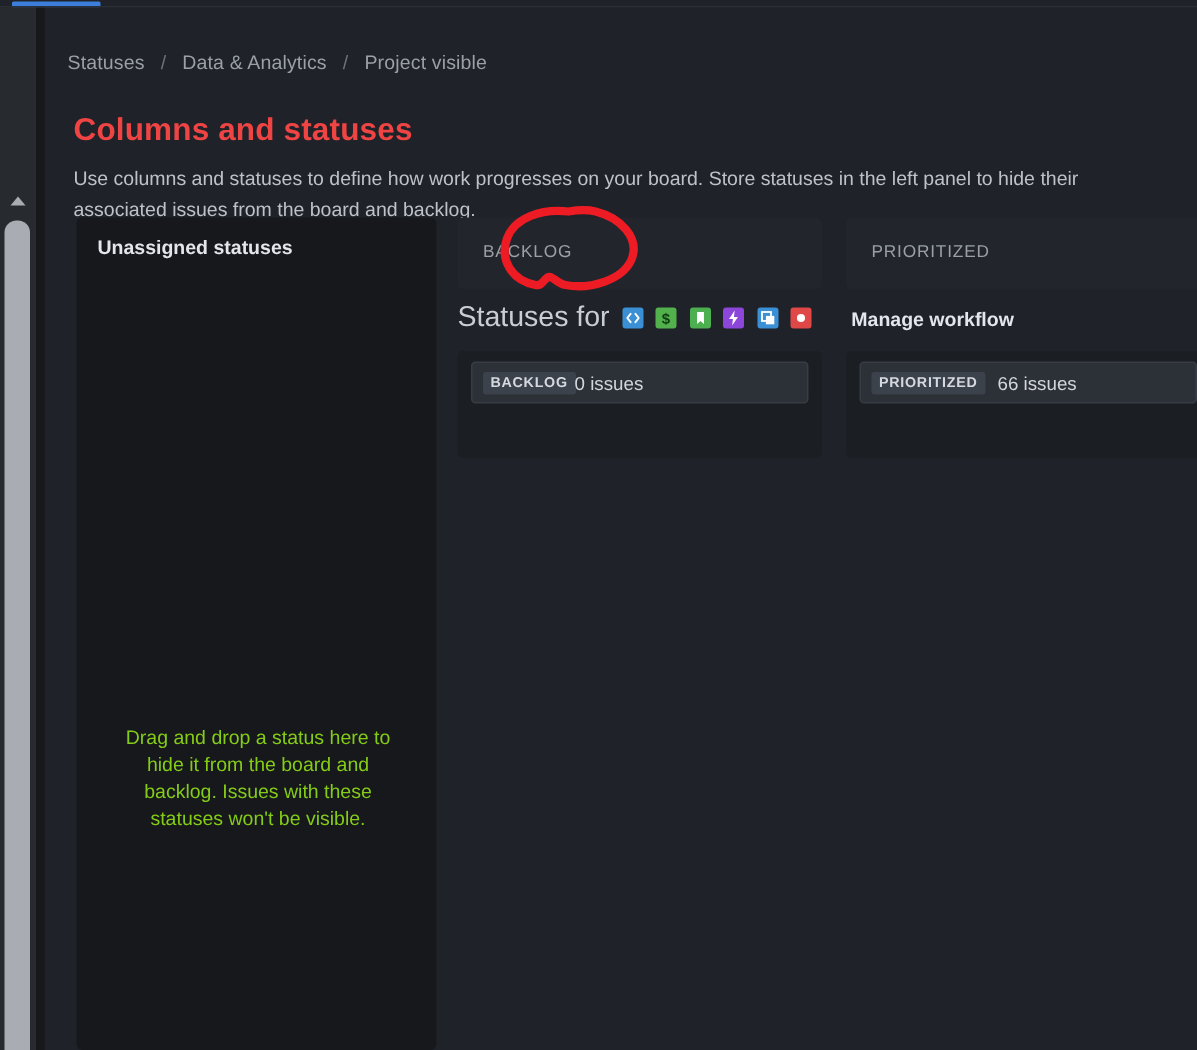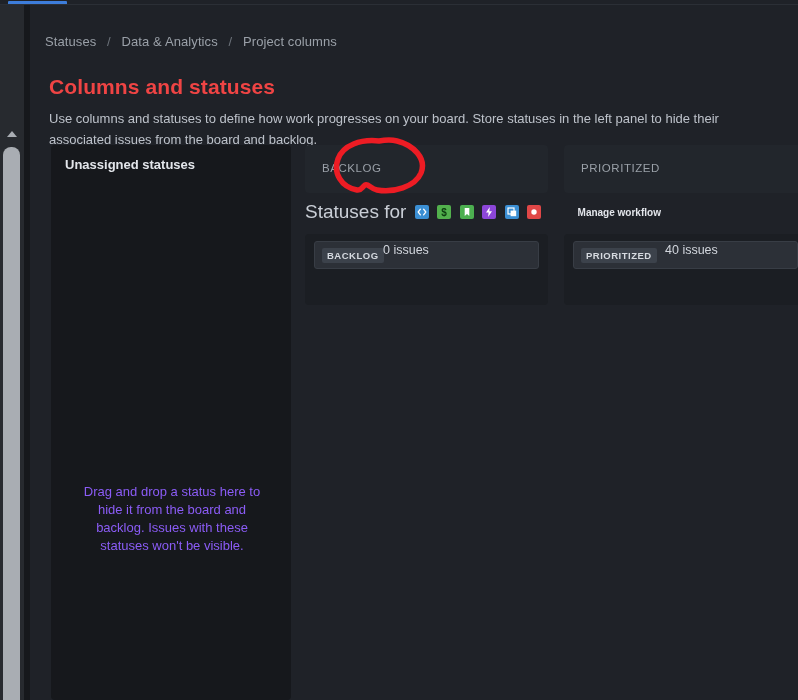--- a/index.html
+++ b/index.html
@@ -148,21 +148,21 @@
     color: #e3e6eb;
     white-space: nowrap;
   }
   #unassigned-empty-text {
     position: absolute;
     left: 32px; top: 338px;
     width: 178px;
     text-align: center;
     font-size: 13px;
     line-height: 18px;
-    color: #8b5cf6;
+    color: #84cc16;
   }
 
   .board-column {
     position: absolute;
     top: 140px;
     width: 243px;
   }
   #column-backlog { left: 272px; }
   #column-prioritized { left: 531px; }
 
@@ -211,21 +211,21 @@
     border-radius: 2px;
     font-size: 9.5px;
     font-weight: bold;
     letter-spacing: .5px;
     color: #d6dae0;
     line-height: 15px;
     white-space: nowrap;
   }
   .status-count {
     position: absolute;
-    top: 1px;
+    top: 7px;
     font-size: 12.5px;
     color: #d2d6dd;
     white-space: nowrap;
   }
 
   
   #statuses-for-row {
     position: absolute;
     left: 272px; top: 196px;
     height: 20px;
@@ -243,24 +243,24 @@
     border-radius: 2px;
     margin-left: 4px;
     vertical-align: middle;
     position: relative;
   }
   .project-icon svg {
     position: absolute;
     left: 0; top: 0;
   }
   #manage-workflow-link {
-    font-size: 10px;
+    font-size: 13px;
     font-weight: bold;
     color: #e3e6eb;
-    margin-left: 32px;
+    margin-left: 22px;
     vertical-align: middle;
     cursor: pointer;
   }
 
   
   #red-annotation {
     position: absolute;
     left: 298px; top: 132px;
     width: 100px;
     height: 62px;
@@ -281,21 +281,21 @@
 <div id="viewport-left-edge"></div>
 <div id="viewport-left-edge2"></div>
 
 <div id="page">
 
   <div id="breadcrumb">
     <span class="crumb">Statuses</span>
     <span class="sep">/</span>
     <span class="crumb">Data &amp; Analytics</span>
     <span class="sep">/</span>
-    <span class="crumb">Project columns</span>
+    <span class="crumb">Project visible</span>
   </div>
 
   <div id="page-title">Columns and statuses</div>
 
   <div id="page-description">Use columns and statuses to define how work progresses on your board. Store statuses in the left panel to hide their associated issues from the board and backlog.</div>
 
   <div id="unassigned-panel">
     <div id="unassigned-title">Unassigned statuses</div>
     <div id="unassigned-empty-text">Drag and drop a status here to hide it from the board and backlog. Issues with these statuses won't be visible.</div>
   </div>
@@ -312,21 +312,21 @@
     </div>
   </div>
 
   <div class="board-column" id="column-prioritized">
     <div class="column-header">
       <div class="column-header-label">PRIORITIZED</div>
     </div>
     <div class="status-list">
       <div class="status-chip-row">
         <span class="status-pill">PRIORITIZED</span>
-        <span class="status-count" style="left:91px">40 issues</span>
+        <span class="status-count" style="left:91px">66 issues</span>
       </div>
     </div>
   </div>
 
   <div id="statuses-for-row">
     <span id="statuses-for-label">Statuses for</span>
 
     <span class="project-icon" style="background:#3b8fd4">
       <svg width="14" height="14" viewBox="0 0 14 14">
         <path d="M5.4 4.2 L3.2 7 L5.4 9.8" stroke="#ffffff" stroke-width="1.3" fill="none" stroke-linecap="round" stroke-linejoin="round"></path>

